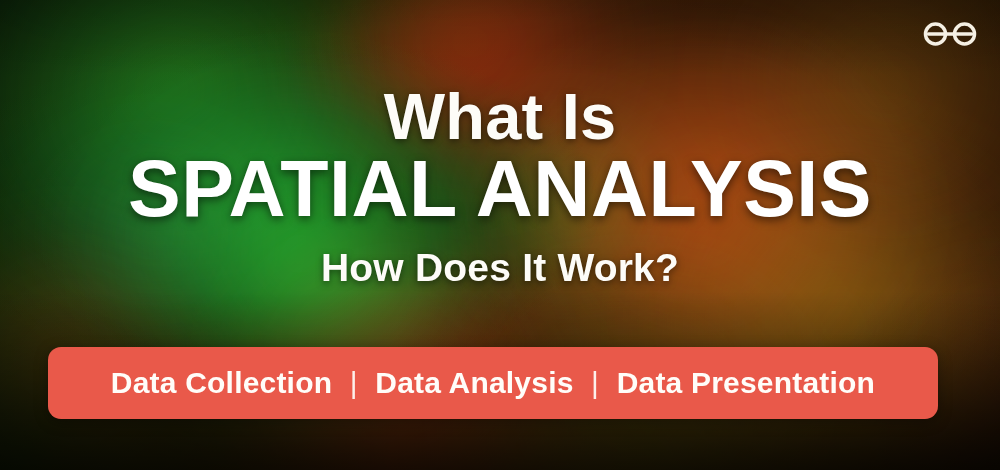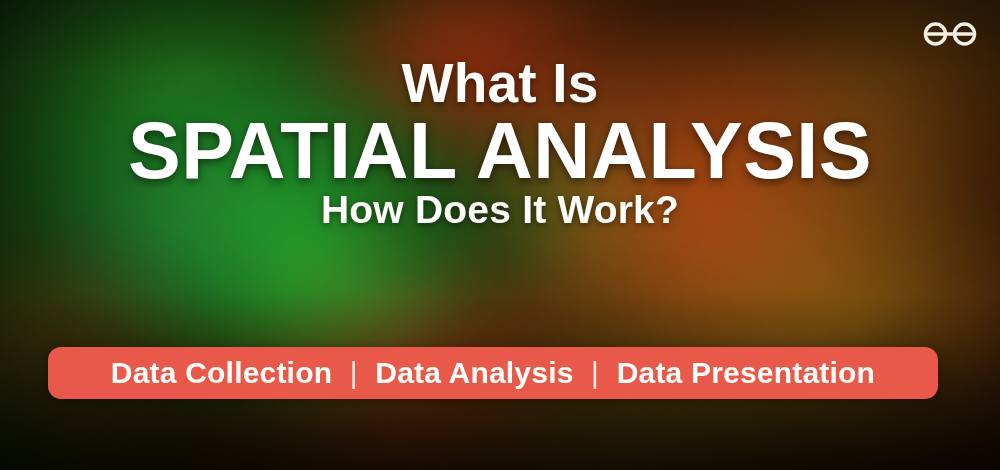--- a/index.html
+++ b/index.html
@@ -67,55 +67,55 @@
   
   .content {
     position: absolute;
     inset: 0;
     z-index: 4;
     display: flex;
     flex-direction: column;
     align-items: center;
   }
   .eyebrow {
-    margin-top: 56px;
-    font-size: 55px;
+    margin-top: 84px;
+    font-size: 65px;
     font-weight: 700;
     color: #fdfcf8;
     letter-spacing: 0.2px;
     line-height: 1;
     text-shadow: 0 2px 7px rgba(0,0,0,0.5);
   }
   .headline {
     margin-top: 0;
     font-size: 79px;
     font-weight: 800;
     color: #ffffff;
     letter-spacing: 0.5px;
     line-height: 1;
     white-space: nowrap;
     text-shadow: 0 3px 10px rgba(0,0,0,0.55);
   }
   .subhead {
-    margin-top: 0;
+    margin-top: 20px;
     font-size: 39px;
     font-weight: 700;
     color: #fdfcf8;
     letter-spacing: 0.2px;
     line-height: 1;
     text-shadow: 0 2px 7px rgba(0,0,0,0.5);
   }
 
   
   .pill {
     position: absolute;
     left: 48px;
     right: 62px;
     top: 347px;
-    height: 52px;
+    height: 72px;
     border-radius: 13px;
     background: #e9594a;
     display: flex;
     align-items: center;
     justify-content: center;
     z-index: 6;
     box-shadow: 0 3px 14px rgba(0,0,0,0.35);
   }
   .pill-text {
     font-size: 30px;

